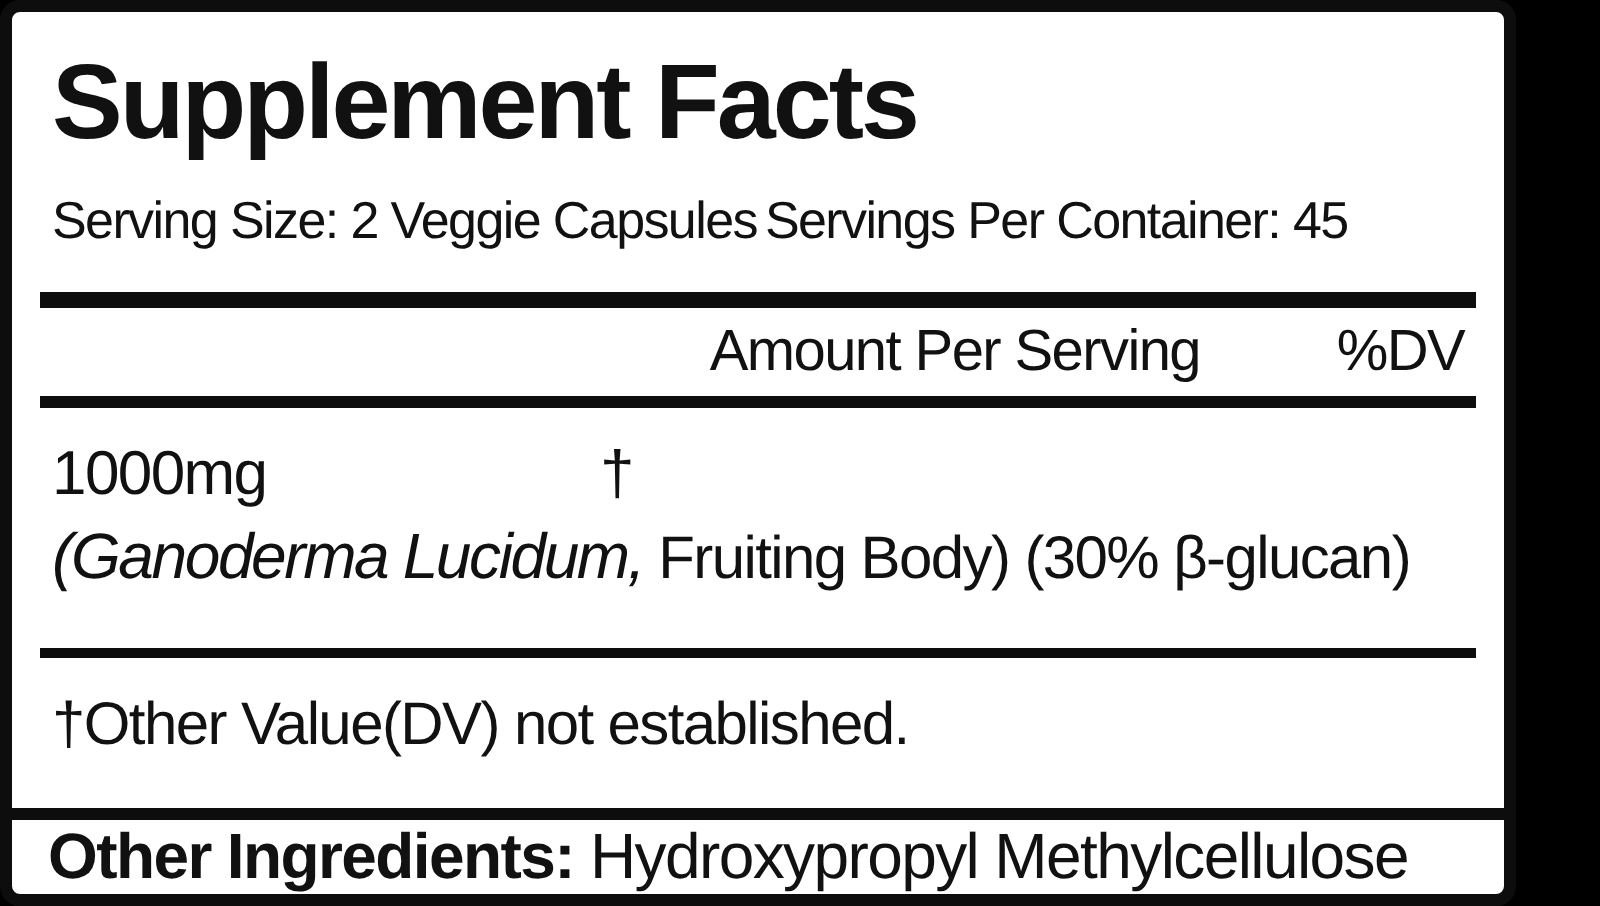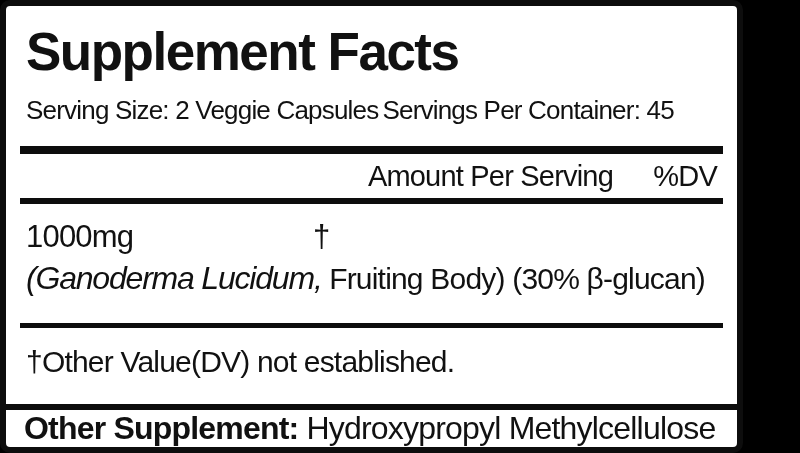--- a/index.html
+++ b/index.html
@@ -9,20 +9,21 @@
     height: 453px;
     background: #000000;
     font-family: "Liberation Sans", sans-serif;
     color: #111111;
   }
   .label-outer {
     position: relative;
     width: 743px;
     height: 453px;
     background: #000000;
+    padding-left: 15px;
   }
   .label-inner {
     position: absolute;
     inset: 0;
     background: #ffffff;
     border: 6px solid #0d0d0d;
     border-radius: 10px;
     overflow: hidden;
     display: flex;
     flex-direction: column;
@@ -59,20 +60,21 @@
   .rule-thin {
     height: 5px;
     margin: 24px 14px 0 14px;
   }
   .grid-row {
     display: grid;
     grid-template-columns: 1fr 300px 104px;
     margin: 0 20px;
     align-items: center;
     letter-spacing: -0.8px;
+    gap: 28px;
   }
   .header-row {
     height: 44px;
     font-size: 29px;
   }
   .main-row {
     margin-top: 14px;
     font-size: 31px;
     line-height: 38px;
   }
@@ -150,18 +152,18 @@
 
     <div class="rule rule-thin"></div>
 
     <div class="footnote">†Other Value(DV) not established.</div>
 
     <div class="flex-spacer"></div>
 
     <div class="divider-full"></div>
 
     <div class="other-row">
-      <span class="other-label">Other Supplement:</span>
+      <span class="other-label">Other Ingredients:</span>
       <span>Hydroxypropyl Methylcellulose</span>
     </div>
 
   </div>
 </div>
 
 </body></html>

